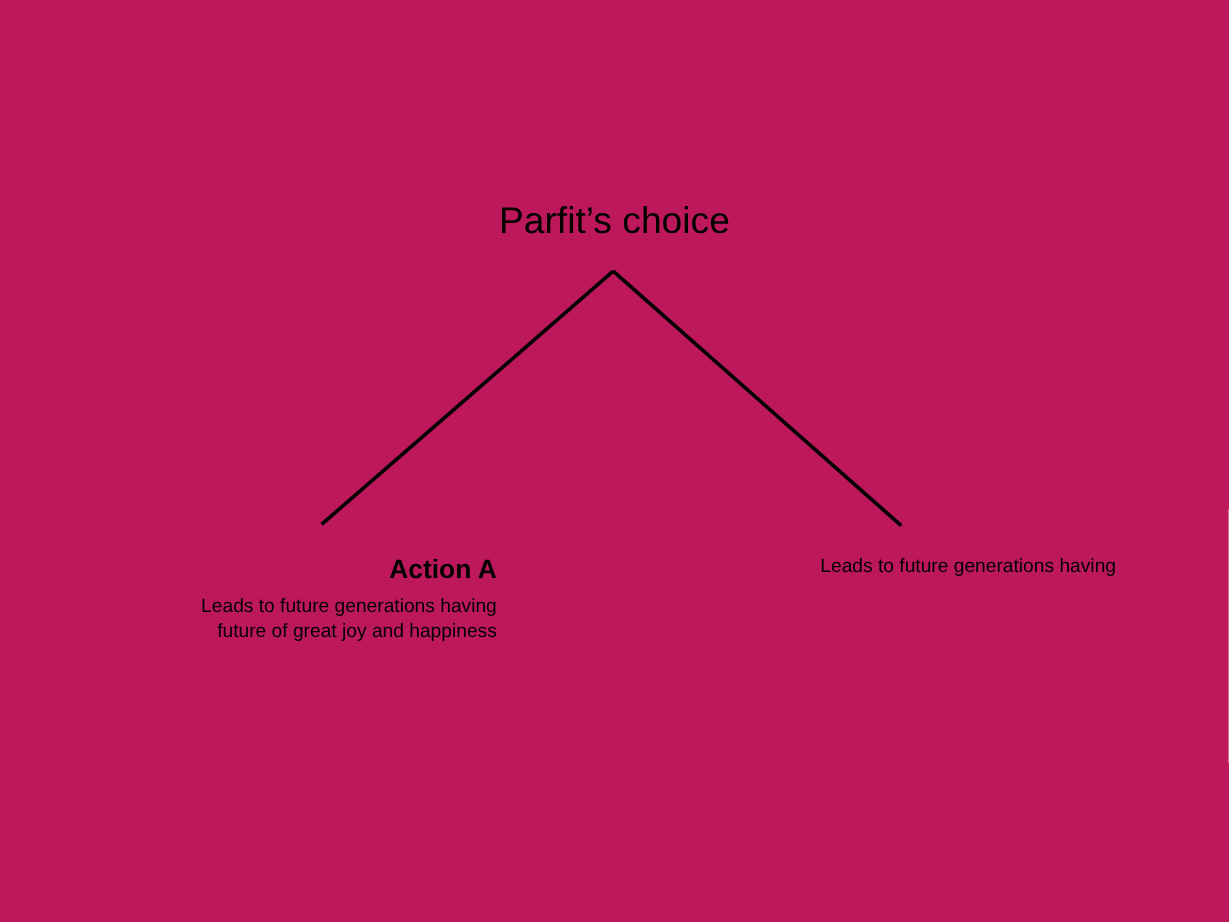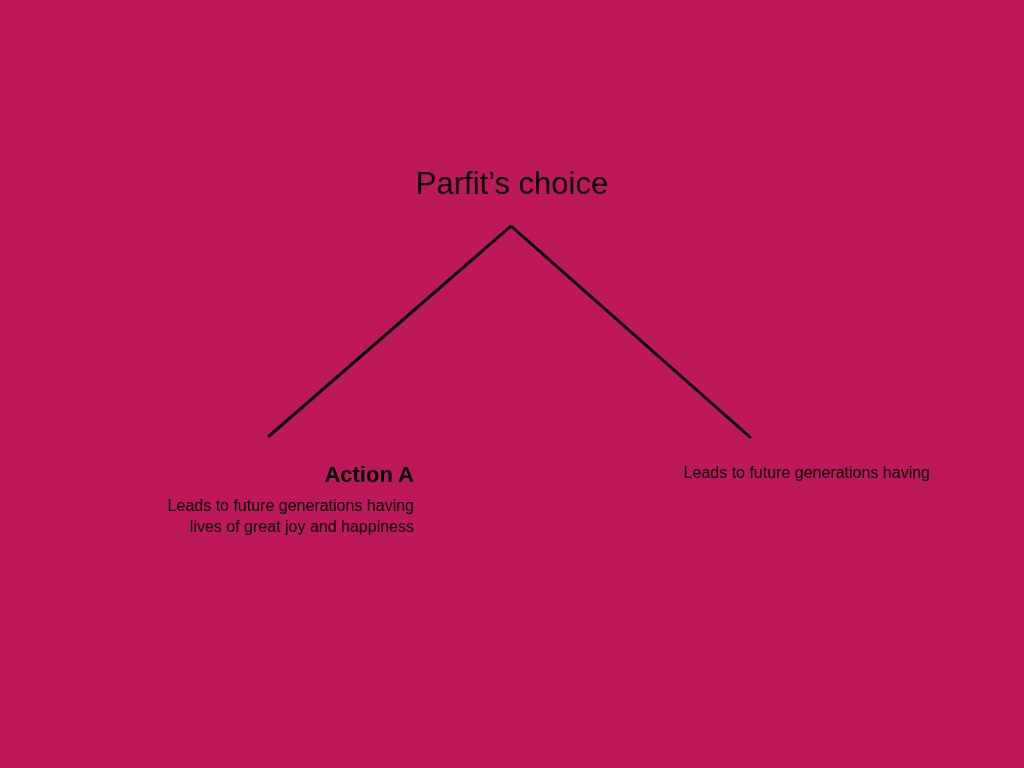--- a/index.html
+++ b/index.html
@@ -59,20 +59,20 @@
   <div class="title">Parfit’s choice</div>
 
   <svg class="branches" width="1024" height="768">
     <line x1="511" y1="226" x2="268" y2="437" stroke-width="3" stroke-linecap="butt" stroke="#000000"></line>
     <line x1="511" y1="226" x2="751" y2="438" stroke-width="3" stroke-linecap="butt" stroke="#000000"></line>
   </svg>
 
   <div class="node node-a">
     <div class="node-label">Action A</div>
     <div class="node-desc">Leads to future generations having</div>
-    <div class="node-desc">lives of great joy and happiness</div>
+    <div class="node-desc">future of great joy and happiness</div>
   </div>
 
   <div class="node node-b">
     <div class="node-desc">Leads to future generations having</div>
   </div>
 
 </div>
 
 </body></html>

